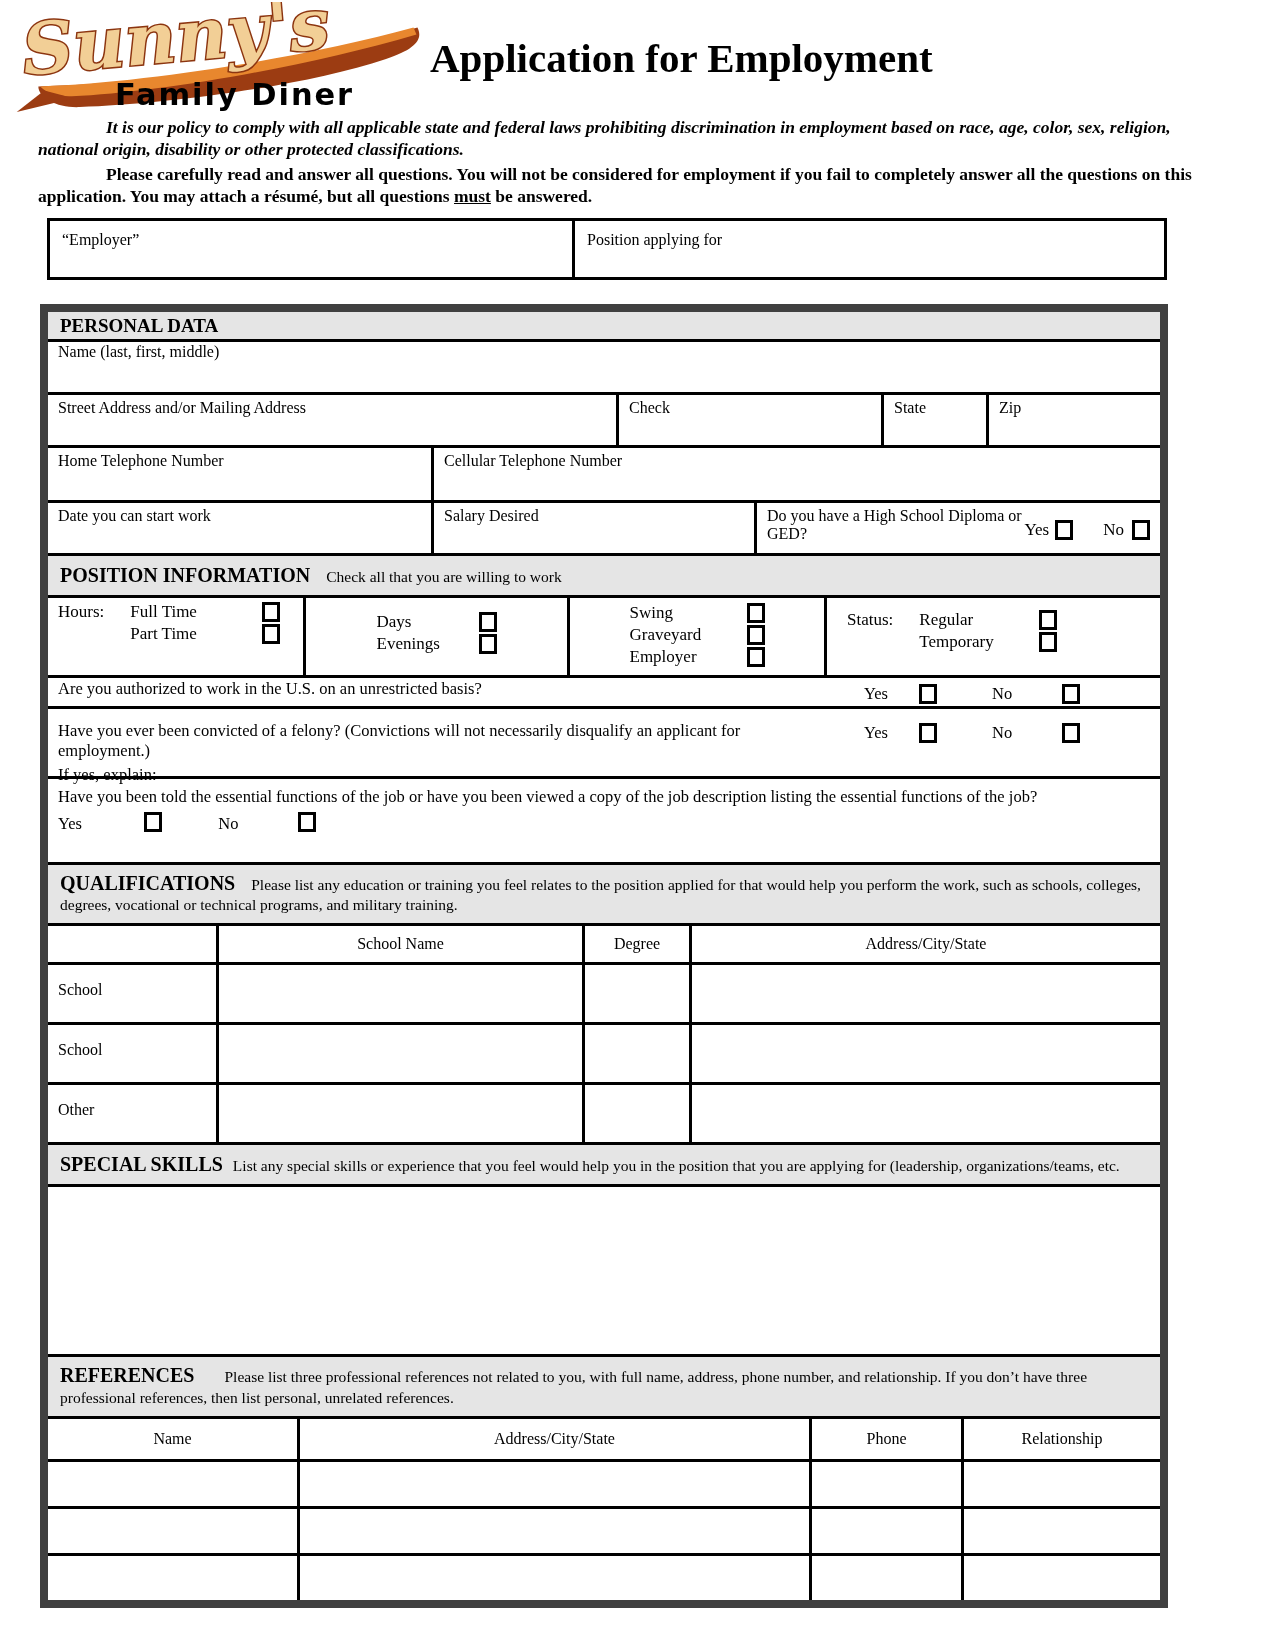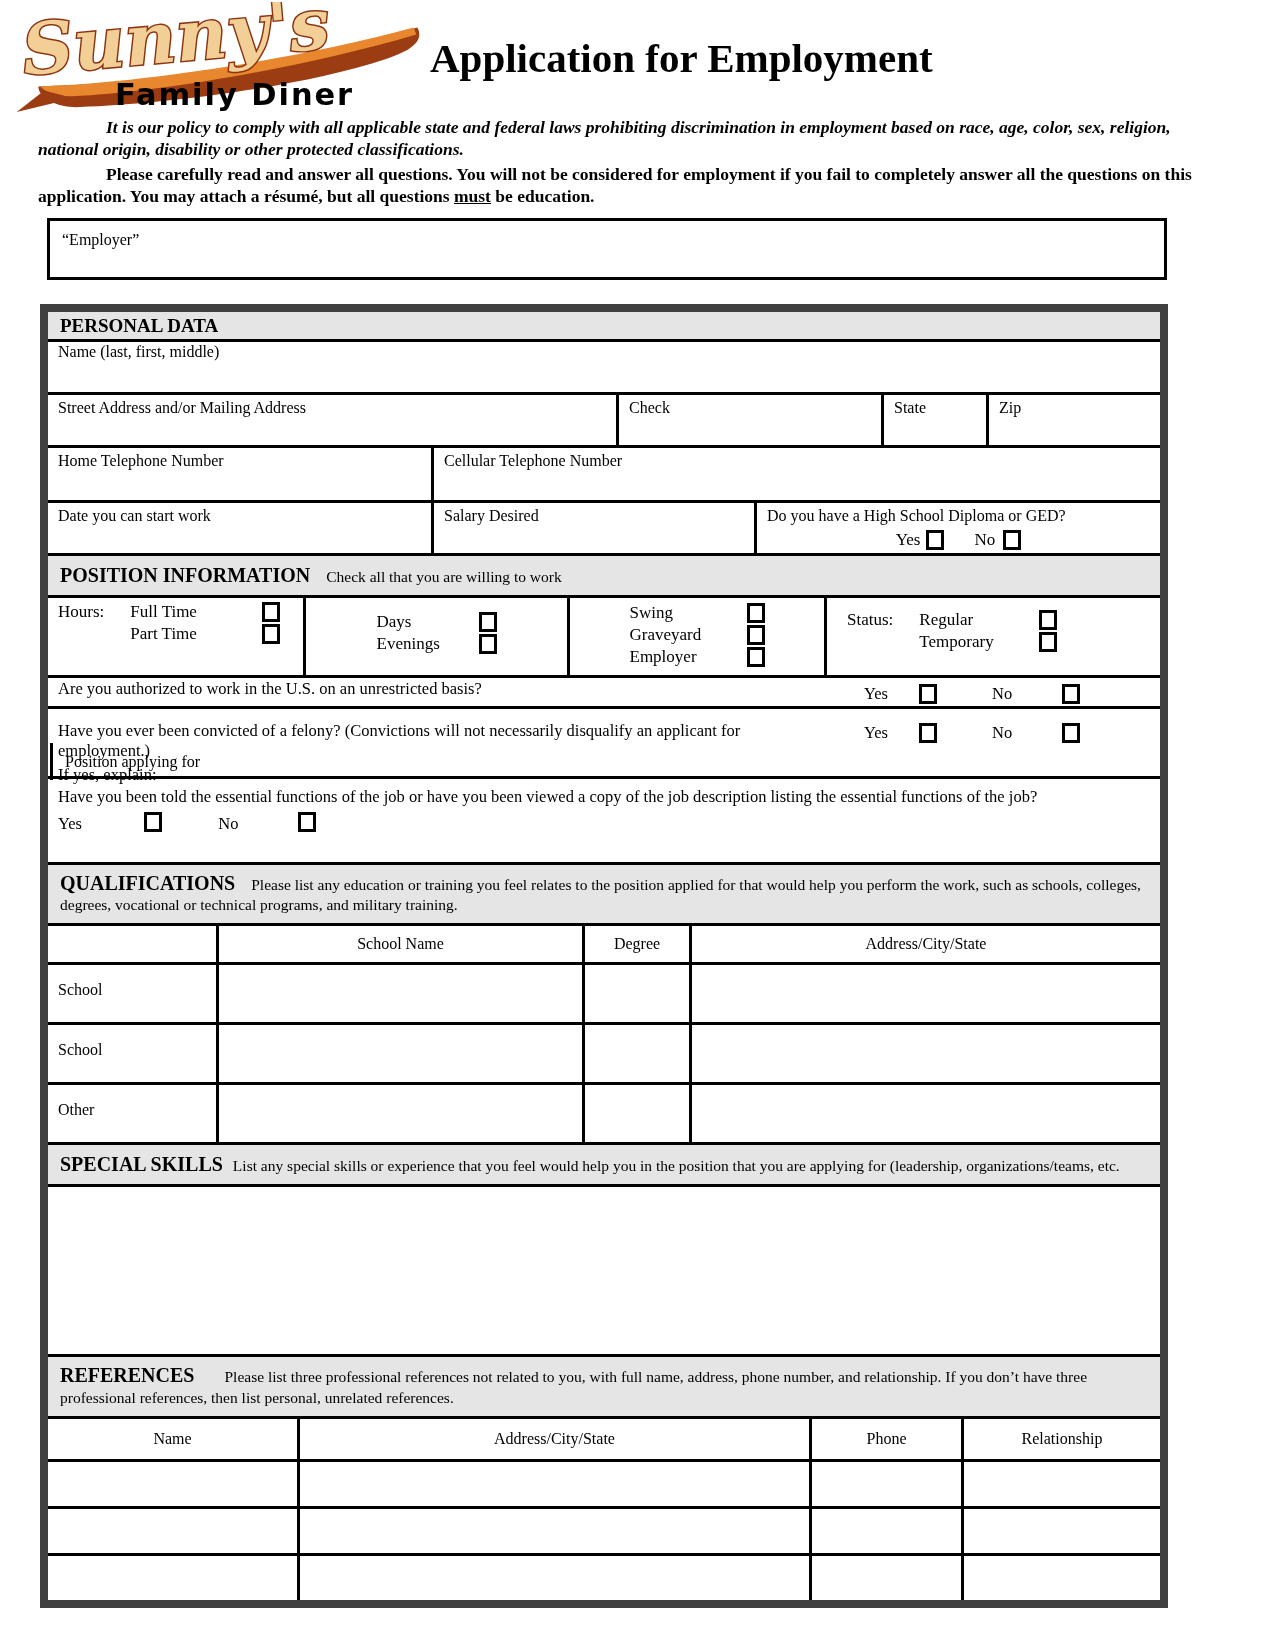--- a/index.html
+++ b/index.html
@@ -19,21 +19,21 @@
 
   
   .policy { margin:4px 40px 0 38px; font-size:17.5px; font-weight:bold; font-style:italic;
             text-indent:68px; line-height:1.28; }
   .instructions { margin:2px 40px 0 38px; font-size:17.5px; font-weight:bold;
                   text-indent:68px; line-height:1.28; }
   .u { text-decoration:underline; }
 
   
   .employer-box { display:flex; margin:10px 0 0 47px; width:1120px; height:62px;
-                  border:3px solid #000; box-sizing:border-box;flex-direction:column; }
+                  border:3px solid #000; box-sizing:border-box; }
   .emp-cell { flex:0 0 522px; padding:8px 12px; font-size:17.5px; box-sizing:border-box; }
   .emp-cell + .emp-cell { border-left:3px solid #000; flex:1; }
 
   
   .form { margin:24px 0 0 40px; width:1128px; border:8px solid #404040; box-sizing:border-box; }
   .form > div + div { border-top:3px solid #000; }
 
   .secbar { background:#e5e5e5; padding:3px 12px; box-sizing:border-box; }
   .sec-title { font-weight:bold; font-size:20px; }
   .sec-title-sm { font-weight:bold; font-size:19px; }
@@ -64,21 +64,21 @@
   .opt-line { display:flex; justify-content:space-between; align-items:center; font-size:17px; }
   .hours-cell { display:flex; }
   .hours-label { font-size:17px; margin-right:26px; }
   .opt-stack { display:flex; flex-direction:column; gap:2px; }
 
   .shift-col { display:flex; flex-direction:column; align-items:center; }
 
   .yn-abs { position:absolute; font-size:16.5px; }
   .q { font-size:16.5px; }
 
-  .diploma-cell { display:flex; flex-direction:column; }
+  .diploma-cell { display:flex; flex-direction:row; }
   .yn-center { display:flex; justify-content:center; align-items:center; margin-top:5px; font-size:17px; }
 
   .th { display:flex; align-items:center; justify-content:center; font-size:16px; }
   .rowlabel-cell { padding-top:16px !important; }
 </style>
 </head>
 <body>
 
 <div class="page">
 
@@ -89,21 +89,21 @@
         <path d="M30 86 C142 82 300 56 410 26 L413 33 C300 66 152 92 62 96 C46 96 35 92 30 86 Z" fill="#e8872e"></path>
         <path d="M34 90 L6 112 L64 98 Z" fill="#9c3c12"></path>
         <text class="script-text" x="14" y="74" transform="rotate(-5 14 74)">Sunny's</text>
         <text class="sub-text" x="106" y="105">Family Diner</text>
       </svg>
     </div>
     <h1 class="title">Application for Employment</h1>
   </div>
 
   <p class="policy">It is our policy to comply with all applicable state and federal laws prohibiting discrimination in employment based on race, age, color, sex, religion, national origin, disability or other protected classifications.</p>
-  <p class="instructions"><span>Please carefully read and answer all questions. You will not be considered for employment if you fail to completely answer all the questions on this application. You may attach a résumé, but all questions </span><span class="u">must</span><span> be education.</span></p>
+  <p class="instructions"><span>Please carefully read and answer all questions. You will not be considered for employment if you fail to completely answer all the questions on this application. You may attach a résumé, but all questions </span><span class="u">must</span><span> be answered.</span></p>
 
   <div class="employer-box">
     <div class="emp-cell">
       <span class="lbl">“Employer”</span>
     </div>
     <div class="emp-cell">
       <span class="lbl">Position applying for</span>
     </div>
   </div>
 

